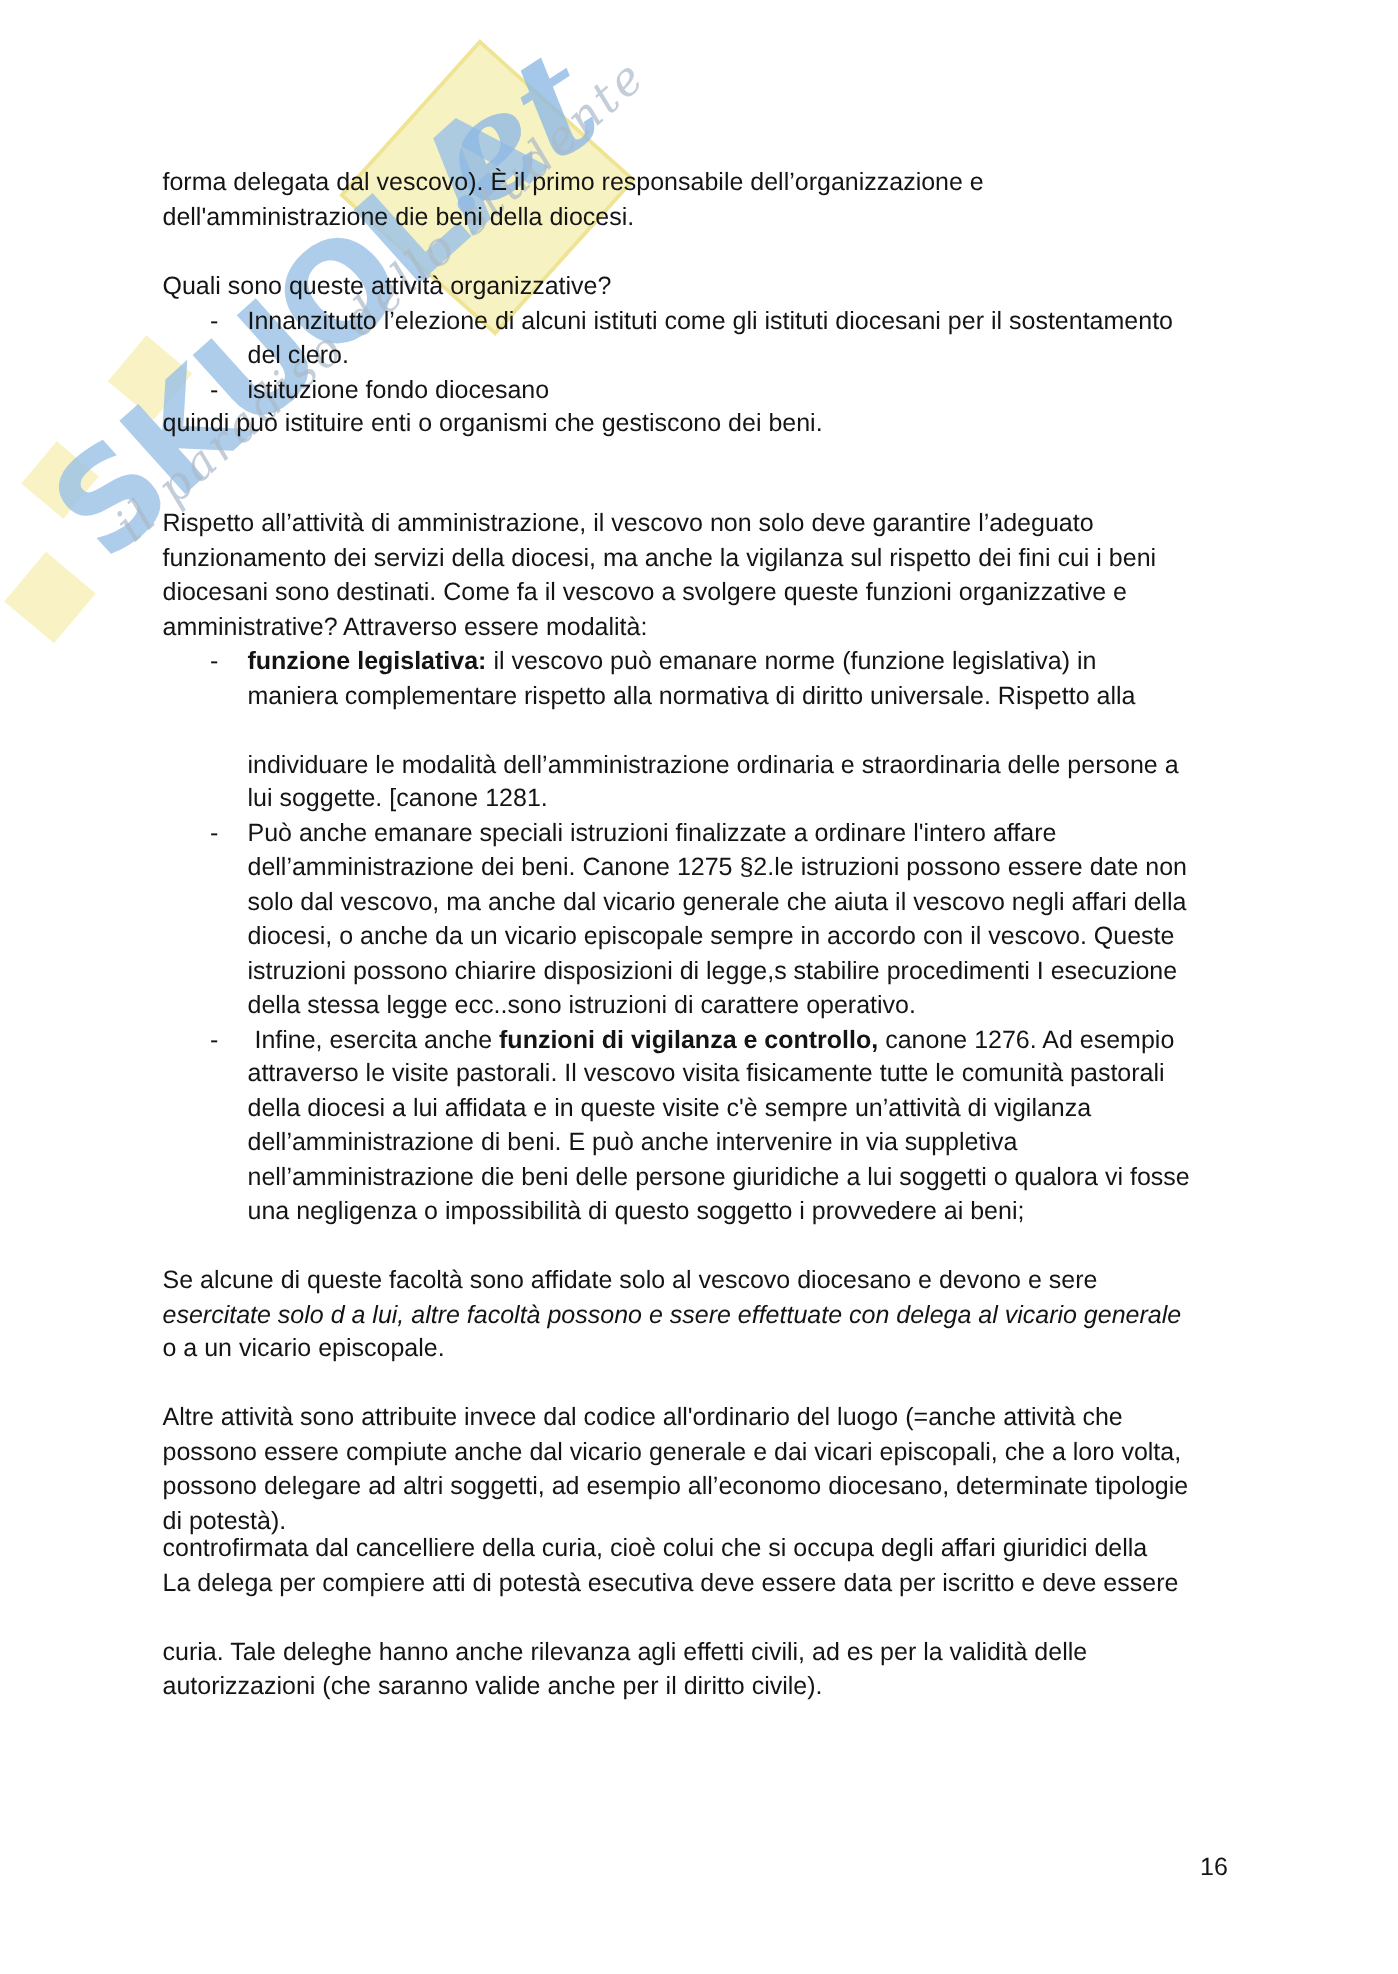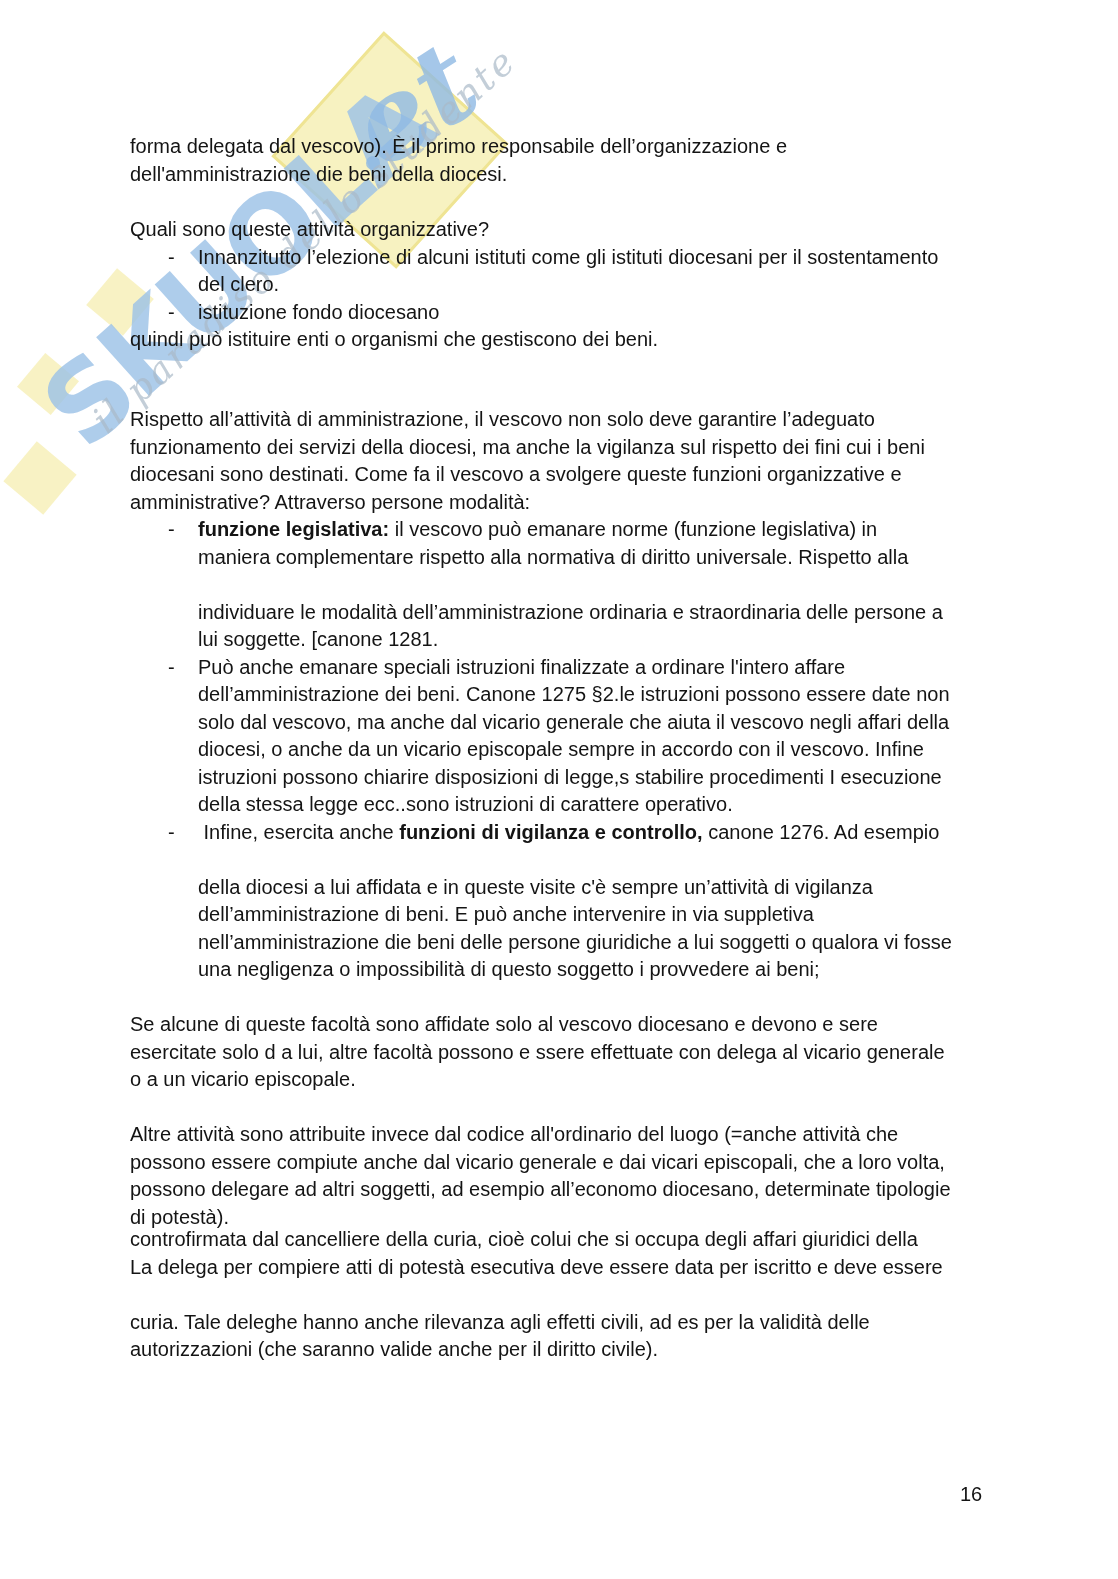--- a/index.html
+++ b/index.html
@@ -80,38 +80,39 @@
       <div class="line body" style="top: 133px;"><span class="txt"><span>forma delegata dal vescovo). È il primo responsabile dell’organizzazione e</span></span></div>
       <div class="line body" style="top: 161px;"><span class="txt"><span>dell'amministrazione die beni della diocesi.</span></span></div>
       <div class="line body" style="top: 216px;"><span class="txt"><span>Quali sono queste attività organizzative?</span></span></div>
       <div class="line li" style="top: 244px;"><span class="dash">-</span><span class="txt"><span>Innanzitutto l’elezione di alcuni istituti come gli istituti diocesani per il sostentamento</span></span></div>
       <div class="line cont" style="top: 271px;"><span class="txt"><span>del clero.</span></span></div>
       <div class="line li" style="top: 299px;"><span class="dash">-</span><span class="txt"><span>istituzione fondo diocesano</span></span></div>
       <div class="line body" style="top: 326px;"><span class="txt"><span>quindi può istituire enti o organismi che gestiscono dei beni.</span></span></div>
       <div class="line body" style="top: 406px;"><span class="txt"><span>Rispetto all’attività di amministrazione, il vescovo non solo deve garantire l’adeguato</span></span></div>
       <div class="line body" style="top: 434px;"><span class="txt"><span>funzionamento dei servizi della diocesi, ma anche la vigilanza sul rispetto dei fini cui i beni</span></span></div>
       <div class="line body" style="top: 461px;"><span class="txt"><span>diocesani sono destinati. Come fa il vescovo a svolgere queste funzioni organizzative e</span></span></div>
-      <div class="line body" style="top: 489px;"><span class="txt"><span>amministrative? Attraverso persone modalità:</span></span></div>
+      <div class="line body" style="top: 489px;"><span class="txt"><span>amministrative? Attraverso essere modalità:</span></span></div>
       <div class="line li" style="top: 516px;"><span class="dash">-</span><span class="txt"><span class="b">funzione legislativa:</span><span> il vescovo può emanare norme (funzione legislativa) in</span></span></div>
       <div class="line cont" style="top: 544px;"><span class="txt"><span>maniera complementare rispetto alla normativa di diritto universale. Rispetto alla</span></span></div>
       <div class="line cont" style="top: 599px;"><span class="txt"><span>individuare le modalità dell’amministrazione ordinaria e straordinaria delle persone a</span></span></div>
       <div class="line cont" style="top: 626px;"><span class="txt"><span>lui soggette. [canone 1281.</span></span></div>
       <div class="line li" style="top: 654px;"><span class="dash">-</span><span class="txt"><span>Può anche emanare speciali istruzioni finalizzate a ordinare l'intero affare</span></span></div>
       <div class="line cont" style="top: 681px;"><span class="txt"><span>dell’amministrazione dei beni. Canone 1275 §2.le istruzioni possono essere date non</span></span></div>
       <div class="line cont" style="top: 709px;"><span class="txt"><span>solo dal vescovo, ma anche dal vicario generale che aiuta il vescovo negli affari della</span></span></div>
-      <div class="line cont" style="top: 736px;"><span class="txt"><span>diocesi, o anche da un vicario episcopale sempre in accordo con il vescovo. Infine</span></span></div>
+      <div class="line cont" style="top: 736px;"><span class="txt"><span>diocesi, o anche da un vicario episcopale sempre in accordo con il vescovo. Queste</span></span></div>
       <div class="line cont" style="top: 764px;"><span class="txt"><span>istruzioni possono chiarire disposizioni di legge,s stabilire procedimenti I esecuzione</span></span></div>
       <div class="line cont" style="top: 791px;"><span class="txt"><span>della stessa legge ecc..sono istruzioni di carattere operativo.</span></span></div>
       <div class="line li" style="top: 819px;"><span class="dash">-</span><span class="txt"><span> Infine, esercita anche </span><span class="b">funzioni di vigilanza e controllo,</span><span> canone 1276. Ad esempio</span></span></div>
+      <div class="line cont" style="top: 846px;"><span class="txt"><span>attraverso le visite pastorali. Il vescovo visita fisicamente tutte le comunità pastorali</span></span></div>
       <div class="line cont" style="top: 874px;"><span class="txt"><span>della diocesi a lui affidata e in queste visite c'è sempre un’attività di vigilanza</span></span></div>
       <div class="line cont" style="top: 901px;"><span class="txt"><span>dell’amministrazione di beni. E può anche intervenire in via suppletiva</span></span></div>
       <div class="line cont" style="top: 929px;"><span class="txt"><span>nell’amministrazione die beni delle persone giuridiche a lui soggetti o qualora vi fosse</span></span></div>
       <div class="line cont" style="top: 956px;"><span class="txt"><span>una negligenza o impossibilità di questo soggetto i provvedere ai beni;</span></span></div>
       <div class="line body" style="top: 1011px;"><span class="txt"><span>Se alcune di queste facoltà sono affidate solo al vescovo diocesano e devono e sere</span></span></div>
-      <div class="line body" style="top: 1039px;"><span class="txt"><span>esercitate solo d a lui, altre facoltà possono e ssere effettuate con delega al vicario generale</span></span></div>
+      <div class="line body" style="top: 1039px; font-style: italic;"><span class="txt"><span>esercitate solo d a lui, altre facoltà possono e ssere effettuate con delega al vicario generale</span></span></div>
       <div class="line body" style="top: 1066px;"><span class="txt"><span>o a un vicario episcopale.</span></span></div>
       <div class="line body" style="top: 1121px;"><span class="txt"><span>Altre attività sono attribuite invece dal codice all'ordinario del luogo (=anche attività che</span></span></div>
       <div class="line body" style="top: 1149px;"><span class="txt"><span>possono essere compiute anche dal vicario generale e dai vicari episcopali, che a loro volta,</span></span></div>
       <div class="line body" style="top: 1176px;"><span class="txt"><span>possono delegare ad altri soggetti, ad esempio all’economo diocesano, determinate tipologie</span></span></div>
       <div class="line body" style="top: 1204px;"><span class="txt"><span>di potestà).</span></span></div>
       <div class="line body" style="top: 1254px;"><span class="txt"><span>La delega per compiere atti di potestà esecutiva deve essere data per iscritto e deve essere</span></span></div>
       <div class="line body" style="top: 1226px;"><span class="txt"><span>controfirmata dal cancelliere della curia, cioè colui che si occupa degli affari giuridici della</span></span></div>
       <div class="line body" style="top: 1309px;"><span class="txt"><span>curia. Tale deleghe hanno anche rilevanza agli effetti civili, ad es per la validità delle</span></span></div>
       <div class="line body" style="top: 1336px;"><span class="txt"><span>autorizzazioni (che saranno valide anche per il diritto civile).</span></span></div>
     </main>

